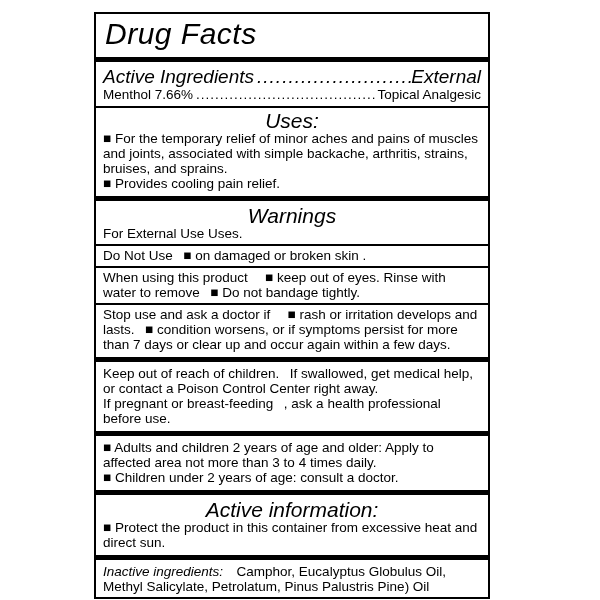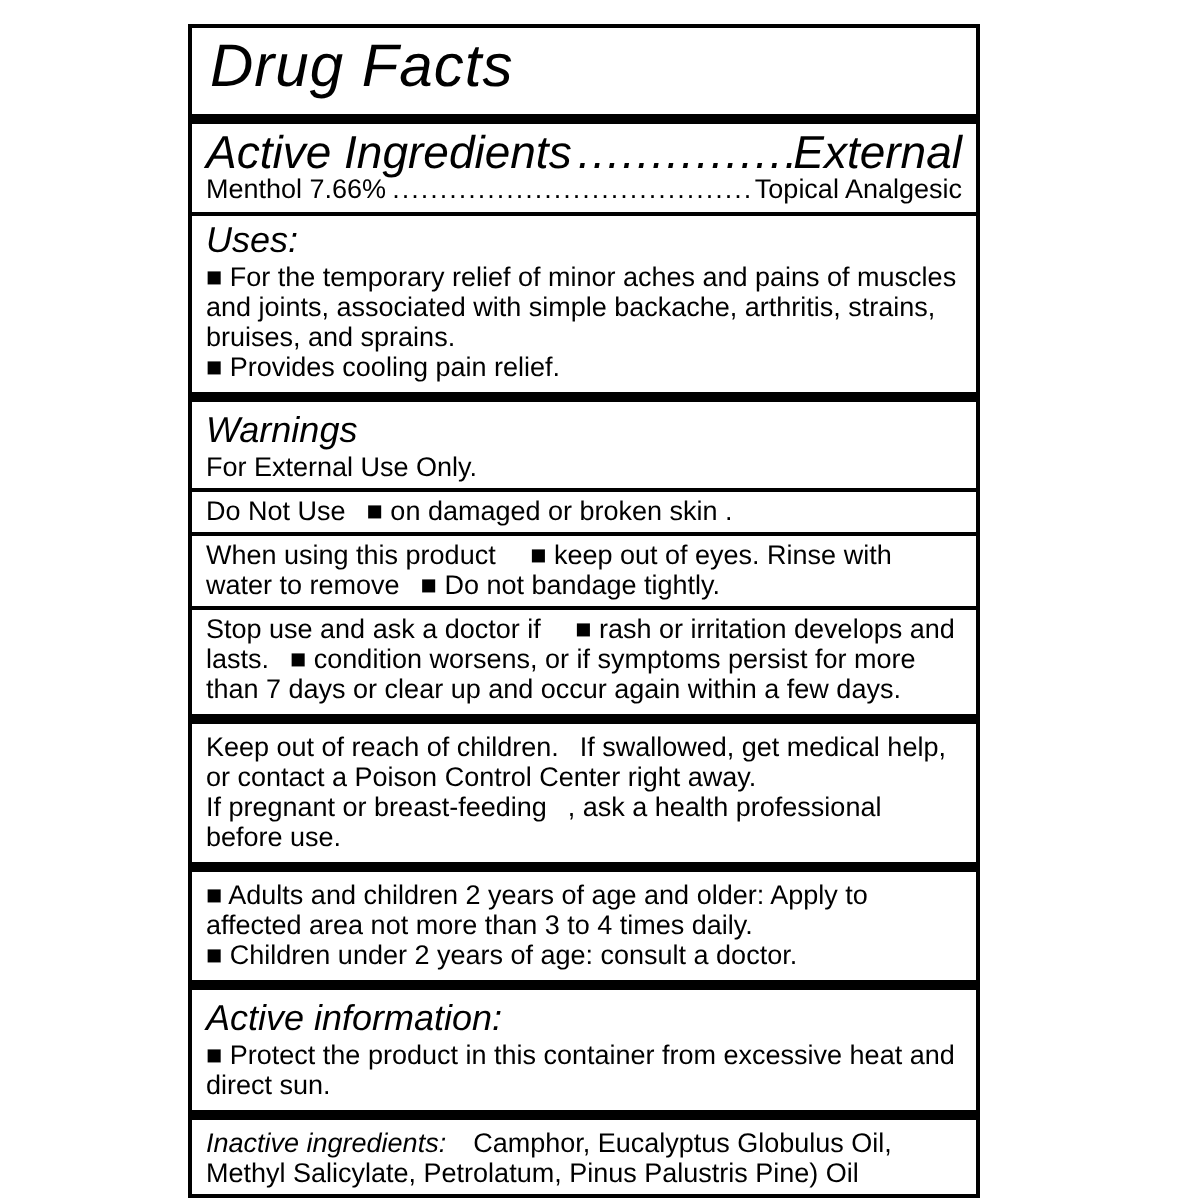--- a/index.html
+++ b/index.html
@@ -30,43 +30,44 @@
   .rule-thick { height: 5px; background: #000; margin: 2px 0; }
   .title {
     font-style: italic;
     font-size: 30px;
     line-height: 34px;
     padding: 3px 7px 4px 9px;
     letter-spacing: 0.5px;
   }
   .h {
     font-style: italic;
-    font-size: 18px;
+    font-size: 21px;
     line-height: 21px;
+    text-align: center;
   }
   .h-inline {
     font-style: italic;
   }
   p, .body {
     font-size: 13.5px;
     line-height: 15px;
     margin: 0;
   }
   .leader {
     display: flex;
     align-items: baseline;
   }
   .leader .dots {
     flex: 1 1 auto;
     overflow: hidden;
     white-space: nowrap;
     padding: 0 3px;
     letter-spacing: 1px;
   }
-  .leader-head { font-style: italic; font-size: 23px; line-height: 21px; }
+  .leader-head { font-style: italic; font-size: 19px; line-height: 21px; }
   .leader-head .side { white-space: nowrap; }
   .leader-row { font-size: 13.5px; line-height: 16px; align-items: center; }
   .leader-row .side { white-space: nowrap; }
 </style>
 </head>
 <body>
 
 <div class="canvas">
   <div class="label">
 
@@ -89,21 +90,21 @@
 
     <div class="sec">
       <div class="h">Uses:</div>
       <p>■ For the temporary relief of minor aches and pains of muscles and joints, associated with simple backache, arthritis, strains, bruises, and sprains.</p>
       <p>■ Provides cooling pain relief.</p>
     </div>
     <div class="rule-thick"></div>
 
     <div class="sec">
       <div class="h">Warnings</div>
-      <p>For External Use Only.</p>
+      <p>For External Use Uses.</p>
     </div>
     <div class="rule-thin"></div>
 
     <div class="sec">
       <p>Do Not Use  ■ on damaged or broken skin .</p>
     </div>
     <div class="rule-thin"></div>
 
     <div class="sec">
       <p>When using this product  ■ keep out of eyes. Rinse with water to remove  ■ Do not bandage tightly.</p>

